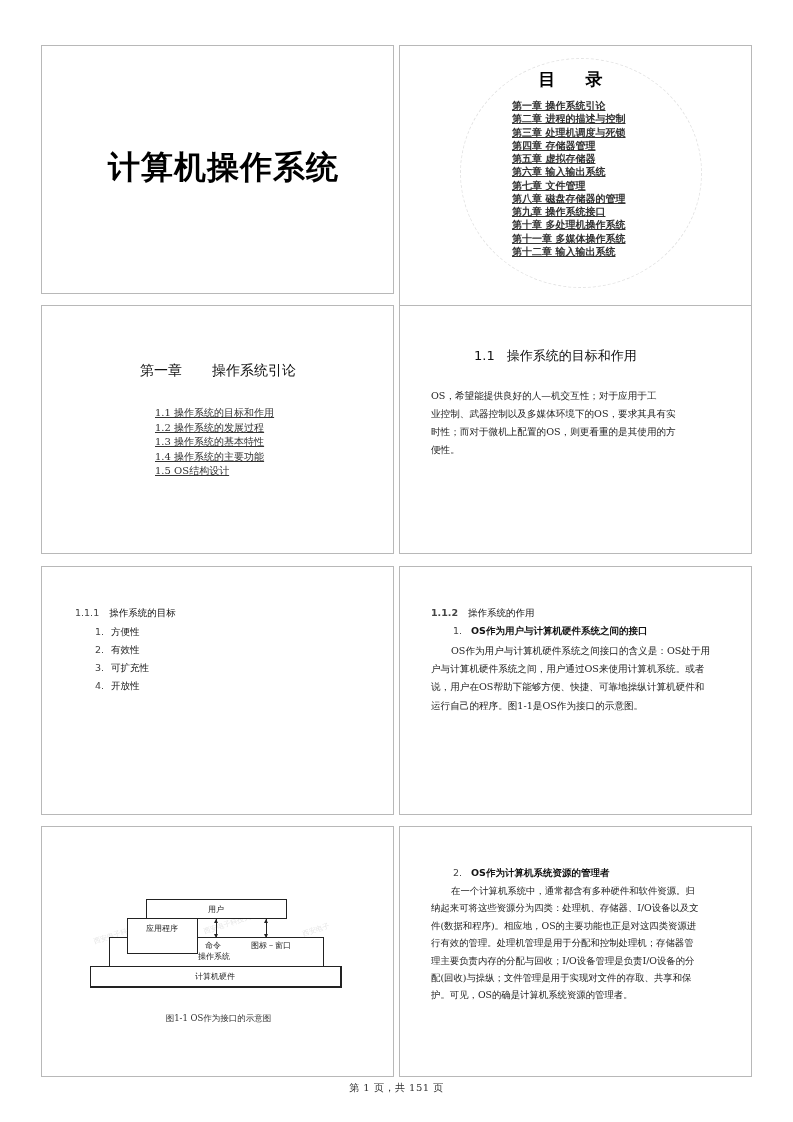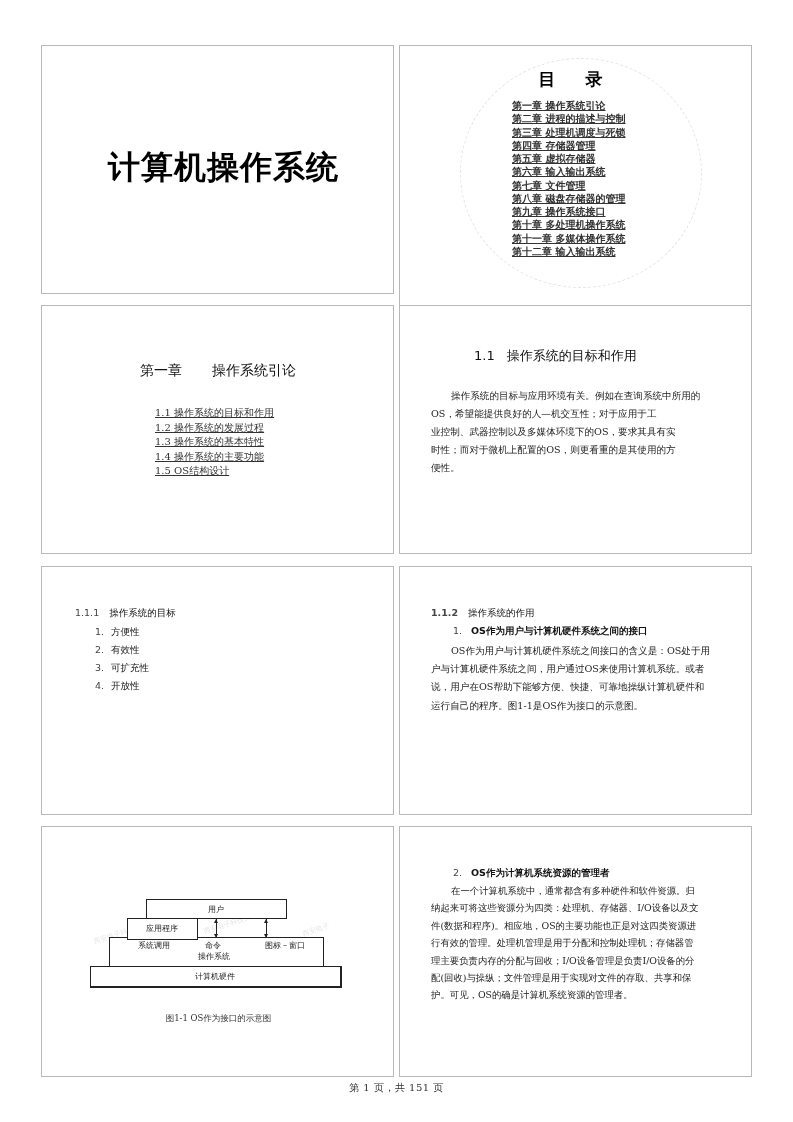--- a/index.html
+++ b/index.html
@@ -58,21 +58,21 @@
   .s6-head .num { color: #444; margin-right: 10px; font-weight: bold; }
   .s6-sub { left: 53px; top: 58px; font-size: 9.5px; font-weight: bold; }
   .s6-sub .n { display: inline-block; width: 18px; font-weight: normal; color: #444; }
   .p2 { left: 31px; top: 75px; width: 300px; font-size: 9.6px; line-height: 18.2px; }
   .p2 .line { display: block; white-space: nowrap; }
 
   
   .dbox { position: absolute; box-sizing: border-box; border: 1px solid #222; background: #fff; font-size: 8px; color: #222; }
   .dbox .lbl { position: absolute; white-space: nowrap; }
   .b-user { left: 104px; top: 72px; width: 141px; height: 20px; }
-  .b-app { left: 85px; top: 91px; width: 71px; height: 22px; }
+  .b-app { left: 85px; top: 91px; width: 71px; height: 36px; }
   .b-os { left: 67px; top: 110px; width: 215px; height: 30px; }
   .b-hw { left: 48px; top: 139px; width: 252px; height: 22px; border-bottom-width: 2px; border-right-width: 2px; }
   .arrow { position: absolute; width: 1px; background: #222; }
   .arrow::before, .arrow::after { content: ""; position: absolute; left: -2px; width: 0; height: 0; border-left: 2.5px solid transparent; border-right: 2.5px solid transparent; }
   .arrow::before { top: 0; border-bottom: 4px solid #222; }
   .arrow::after { bottom: 0; border-top: 4px solid #222; }
   .fig-cap { left: 0; width: 353px; text-align: center; top: 186px; font-size: 8.5px; color: #333; }
   .watermark { position: absolute; font-size: 7px; color: #e6e6e6; transform: rotate(-18deg); white-space: nowrap; }
 
   
@@ -120,21 +120,20 @@
     <li><span>1.4  操作系统的主要功能</span></li>
     <li><span>1.5  OS结构设计</span></li>
   </ul>
 </div>
 
 <div class="slide col-r row2">
   <div class="abs sans sec-title">
     <span class="num">1.1</span><span>操作系统的目标和作用</span>
   </div>
   <div class="para p1">
-    <span class="line indent">操作系统的目标与应用环境有关。例如在查询系统中所用的</span>
     <span class="line">OS，希望能提供良好的人—机交互性；对于应用于工</span>
     <span class="line">业控制、武器控制以及多媒体环境下的OS，要求其具有实</span>
     <span class="line">时性；而对于微机上配置的OS，则更看重的是其使用的方</span>
     <span class="line">便性。</span>
   </div>
 </div>
 
 <div class="slide col-l row3">
   <div class="abs sans sub-head">
     <span class="num">1.1.1</span><span>操作系统的目标</span>
@@ -166,21 +165,21 @@
   <div class="watermark" style="left:50px;top:98px;">西安电子科技大学出版社</div>
   <div class="watermark" style="left:160px;top:88px;">西安电子科技大学出版社</div>
   <div class="watermark" style="left:260px;top:98px;">西安电子</div>
 
   <div class="dbox b-hw">
     <span class="lbl" style="left:104px;top:4px;">计算机硬件</span>
   </div>
   <div class="dbox b-os">
     <span class="lbl" style="left:28px;top:2px;">系统调用</span>
     <span class="lbl" style="left:95px;top:2px;">命令</span>
-    <span class="lbl" style="left:155px;top:2px;">图标－窗口</span>
+    <span class="lbl" style="left:141px;top:2px;">图标－窗口</span>
     <span class="lbl" style="left:88px;top:13px;">操作系统</span>
   </div>
   <div class="dbox b-app">
     <span class="lbl" style="left:18px;top:4px;">应用程序</span>
   </div>
   <div class="dbox b-user">
     <span class="lbl" style="left:61px;top:4px;">用户</span>
   </div>
   <div class="arrow" style="left:174px;top:92px;height:19px;"></div>
   <div class="arrow" style="left:224px;top:92px;height:19px;"></div>

